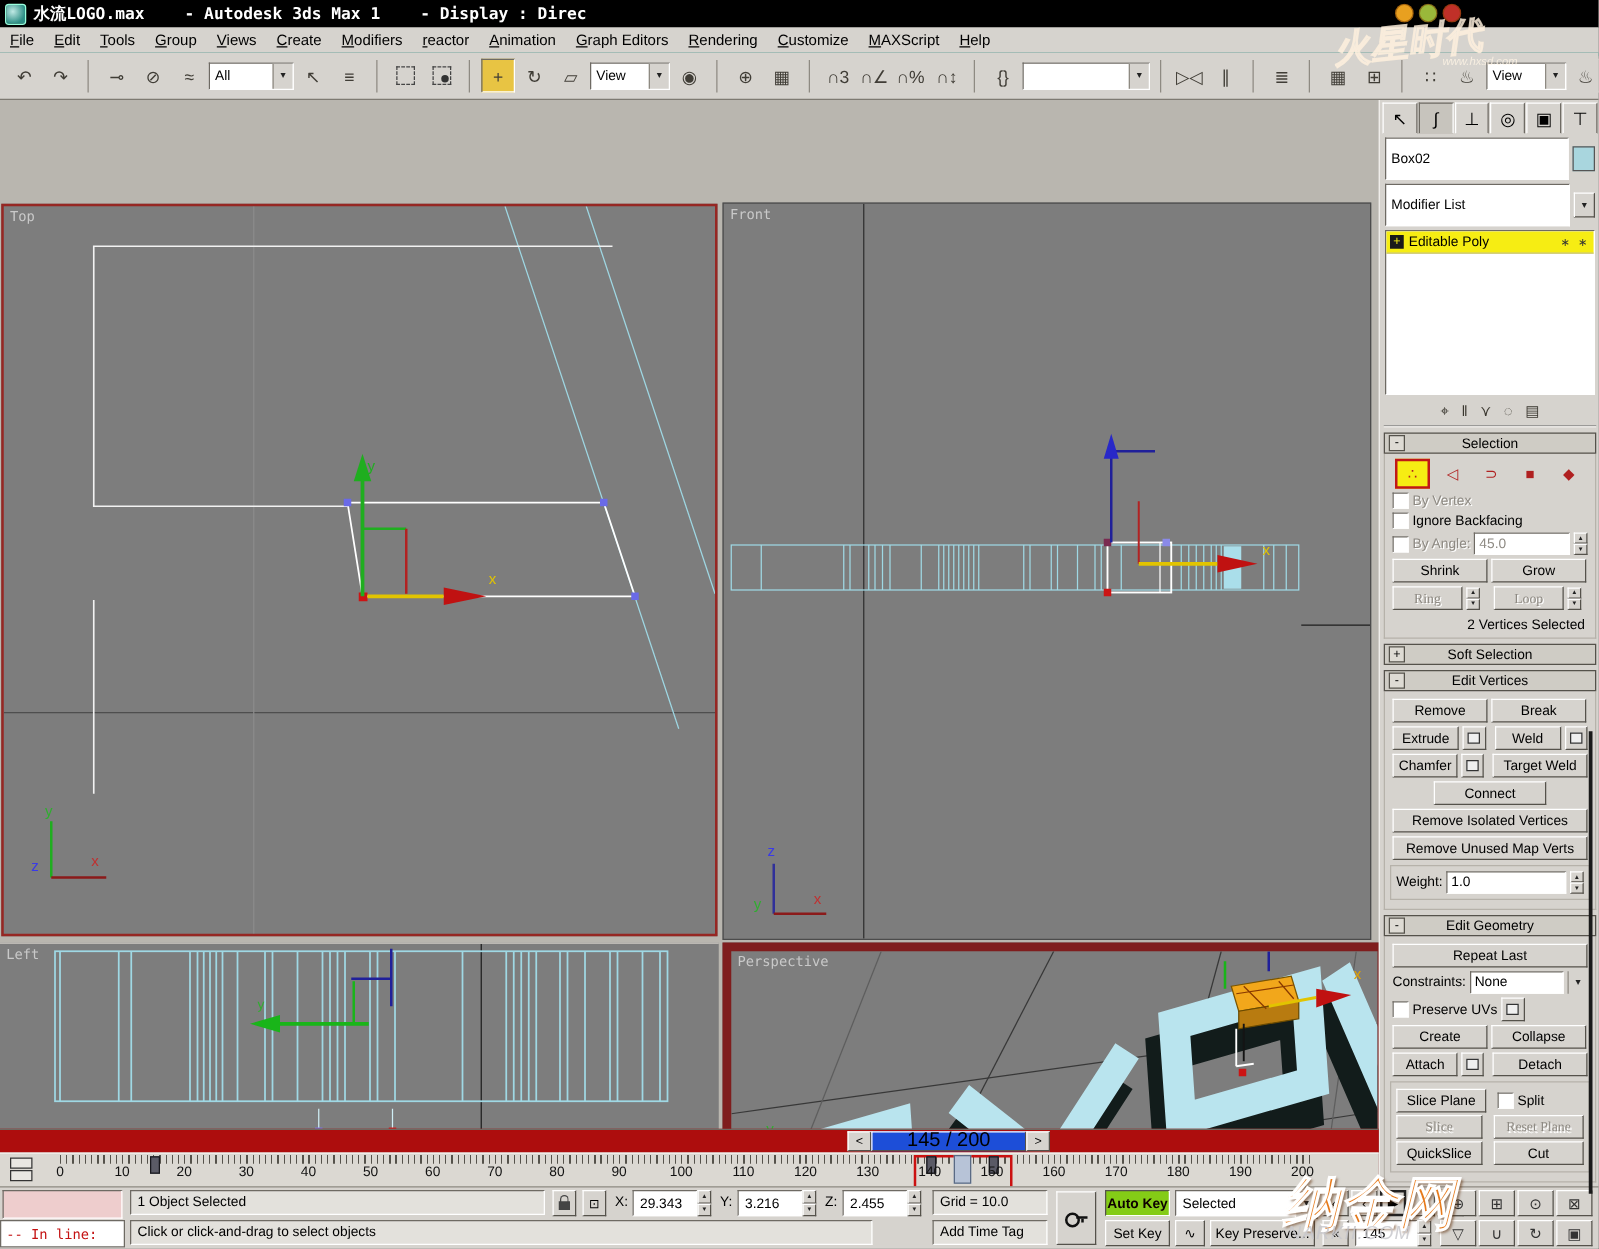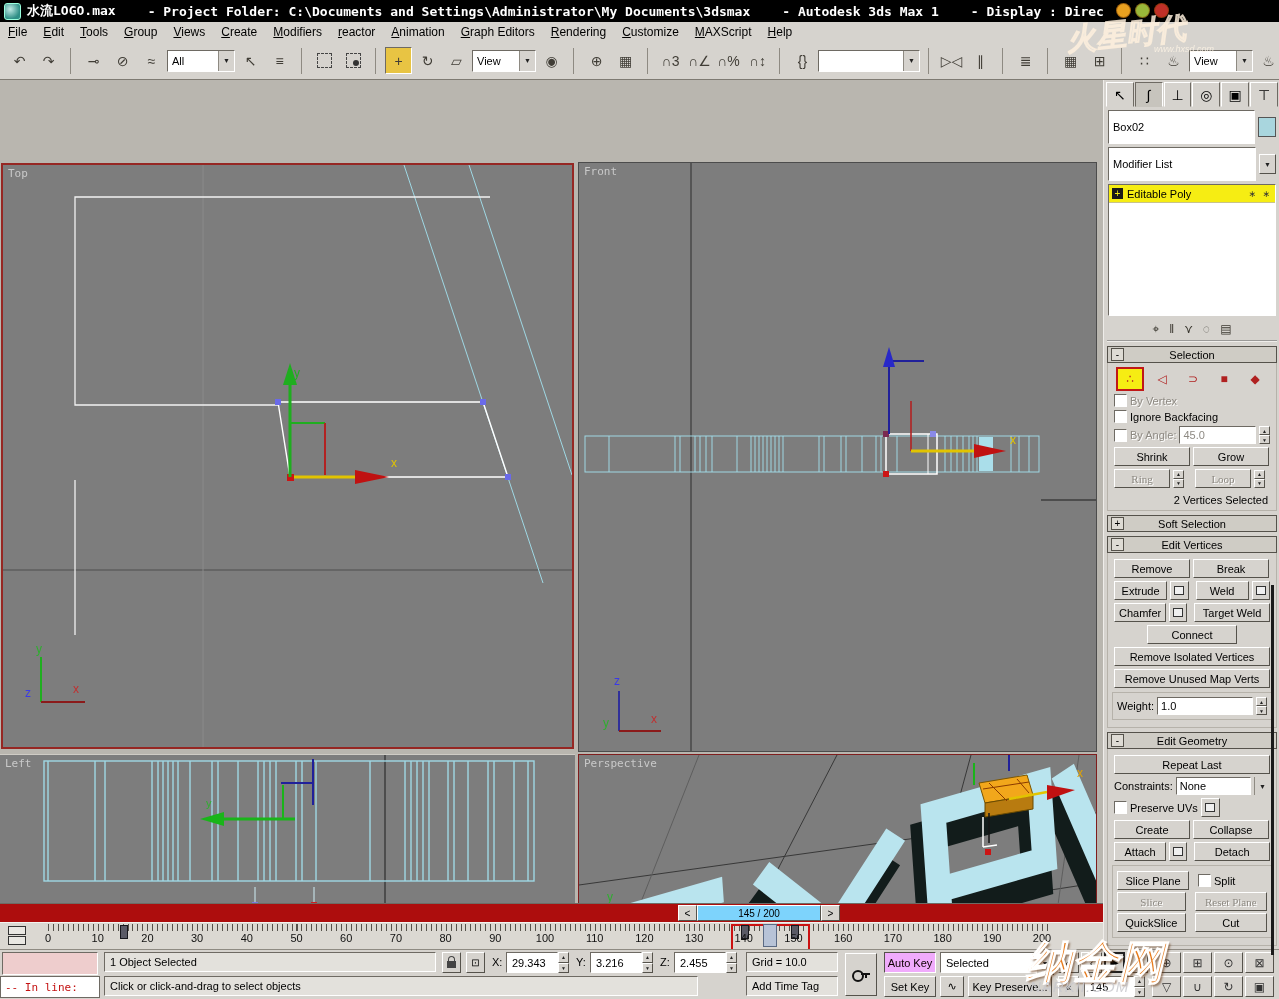--- a/index.html
+++ b/index.html
@@ -23,21 +23,21 @@
   .shape-dashdot{width:13px;height:13px;border:1px dashed #444;position:relative;}
   .shape-dashdot:after{content:"";position:absolute;right:1px;bottom:1px;width:6px;height:6px;border-radius:50%;background:#333;}
   
   #workspace{left:0;top:80px;width:1103px;height:823px;background:#b9b6af;}
   .vp{position:absolute;background:#7d7d7d;overflow:hidden;}
   .vp-label{position:absolute;left:5px;top:2px;color:#c9c9c9;font-family:"DejaVu Sans Mono",monospace;font-size:11px;z-index:3;}
   .vp svg{position:absolute;left:0;top:0;}
   #vp-top{left:1px;top:83px;width:569px;height:582px;border:2px solid #962723;}
   #vp-front{left:578px;top:82px;width:517px;height:588px;border:1px solid #4c4c4c;}
   #vp-left{left:0px;top:674px;width:575px;height:228px;border-top:1px solid #cfccc5;}
-  #vp-persp{left:578px;top:674px;width:517px;height:228px;border:1px solid #7f1d1d;}
+  #vp-persp{left:578px;top:674px;width:517px;height:228px;border:7px solid #7f1d1d;}
   
   #cmdpanel{left:1103px;top:80px;width:176px;height:869px;background:#d6d3ce;overflow:hidden;border-left:1px solid #efedea;}
   .cp-tabs{display:flex;height:26px;align-items:flex-end;padding:1px 2px 0 2px;gap:1px;}
   .cp-tab{width:27px;height:23px;display:flex;align-items:center;justify-content:center;font-size:14px;border:1px solid;border-color:#fff #6e6a63 #d6d3ce #fff;background:#d6d3ce;}
   .cp-tab.active{background:#c7c4bd;border-color:#6e6a63 #fff #c7c4bd #6e6a63;}
   .row{display:flex;align-items:center;gap:3px;margin:3px 4px;}
   .field{background:#fff;border:1px solid;border-color:#6e6a63 #fff #fff #6e6a63;height:18px;display:flex;align-items:center;padding:16px 4px;box-sizing:border-box;}
   .swatch{width:16px;height:18px;border:1px solid #555;background:#a9d6de;}
   #mod-stack{margin:2px 4px;height:130px;background:#fff;border:1px solid;border-color:#6e6a63 #fff #fff #6e6a63;overflow:hidden;}
   .stack-row{height:17px;background:#f6ed13;display:flex;align-items:center;gap:4px;padding:0 3px;border-bottom:1px solid #c8c38a;font-size:11px;}
@@ -60,36 +60,36 @@
   .spin{width:11px;height:18px;display:flex;flex-direction:column;flex:0 0 auto;}
   .spin span{flex:1;background:#d6d3ce;border:1px solid;border-color:#fff #55524b #55524b #fff;font-size:5px;line-height:6px;display:flex;align-items:center;justify-content:center;color:#222;}
   .sofield{background:#fff;border:1px solid;border-color:#6e6a63 #fff #fff #6e6a63;height:16px;display:flex;align-items:center;padding:0 3px;}
   .so-ico{width:24px;height:20px;display:flex;align-items:center;justify-content:center;font-size:12px;color:#b02020;background:#d6d3ce;border:1px solid #d6d3ce;}
   .so-ico.active{background:#f6ed13;border:2px solid #c01818;}
   .groupbox{border:1px solid #b6b2aa;margin:4px 2px;padding:3px 2px;}
   
   #timeslider{left:0;top:903px;width:1103px;height:19px;background:#ad0d0d;border-top:1px solid #6e6a63;}
   #ts-btn{position:absolute;left:678px;top:1px;width:162px;height:16px;display:flex;}
   .ts-arrow{width:17px;background:#d6d3ce;border:1px solid;border-color:#fff #55524b #55524b #fff;display:flex;align-items:center;justify-content:center;font-size:10px;}
-  #ts-val{flex:1;background:#7dd3fc;border:1px solid;border-color:#fff #55524b #55524b #fff;display:flex;align-items:center;justify-content:center;font-size:10px;}
+  #ts-val{flex:1;background:#1d4ed8;border:1px solid;border-color:#fff #55524b #55524b #fff;display:flex;align-items:center;justify-content:center;font-size:16px;}
   #trackbar{left:0;top:922px;width:1103px;height:27px;background:#dbd8d2;border-top:1px solid #f4f2ef;}
   #ruler-ticks{position:absolute;left:48px;top:1px;width:1000px;height:7px;background:repeating-linear-gradient(90deg,#55524b 0 1px,transparent 1px 4.97px);}
   .tick-num{position:absolute;top:9px;transform:translateX(-50%);font-size:11px;color:#111;}
   .keymark{position:absolute;top:2px;width:6px;height:12px;background:#5a5a66;border:1px solid #17171d;}
   #tb-handle{position:absolute;top:1px;width:12px;height:21px;background:#b7c3d7;border:1px solid #5a6a84;}
   #tb-range{position:absolute;top:1px;height:24px;border:2px solid #cb1111;}
   #tb-filter{position:absolute;left:8px;top:2px;width:26px;height:21px;}
   #tb-filter .r{width:16px;height:7px;border:1px solid #333;margin:1px 0;background:#e9e7e2;}
   
   #statusbar{left:0;top:949px;width:1279px;height:50px;background:#d6d3ce;border-top:1px solid #8e8a82;}
   .sfield{position:absolute;background:#e3e1dc;border:1px solid;border-color:#6e6a63 #fff #fff #6e6a63;height:20px;display:flex;align-items:center;padding:0 5px;box-sizing:border-box;font-size:11px;white-space:nowrap;overflow:hidden;}
   .wfield{background:#fff;}
   .sbtn{position:absolute;background:#d6d3ce;border:1px solid;border-color:#fff #55524b #55524b #fff;display:flex;align-items:center;justify-content:center;font-size:11px;box-sizing:border-box;}
   .lbl{position:absolute;font-size:11px;}
-  #autokey{background:#f0abfc;color:#0d0000;font-weight:normal;border-color:#55524b #fff #fff #55524b;}
+  #autokey{background:#84cc16;color:#0d0000;font-weight:bold;border-color:#55524b #fff #fff #55524b;}
   #listener-box{left:2px;top:2px;width:94px;height:21px;background:#eecdcd;border:1px solid;border-color:#6e6a63 #fff #fff #6e6a63;position:absolute;}
   #listener-line{left:0px;top:26px;width:100px;height:22px;background:#fff;border:1px solid #6e6a63;position:absolute;color:#c41212;font-family:"DejaVu Sans Mono",monospace;font-size:11px;display:flex;align-items:center;padding-left:4px;box-sizing:border-box;}
   .padlock{width:9px;height:7px;background:#444;position:relative;margin-top:4px;}
   .padlock:before{content:"";position:absolute;left:1px;top:-5px;width:5px;height:5px;border:1.5px solid #444;border-bottom:none;border-radius:4px 4px 0 0;}
   
   .keyico{width:18px;height:9px;position:relative;}
   .keyico .ring{position:absolute;left:0;top:0;width:8px;height:8px;border:2px solid #111;border-radius:50%;}
   .keyico .stem{position:absolute;left:9px;top:3px;width:9px;height:2px;background:#111;}
   .keyico .t1{position:absolute;left:13px;top:5px;width:2px;height:3px;background:#111;}
   
@@ -105,21 +105,20 @@
   #cp-scroll{left:1271px;top:585px;width:3px;height:370px;background:#1a1a1a;z-index:20;}
 </style>
 </head>
 <body>
 
 <div id="app">
 
   <div id="titlebar" class="abs">
     <span id="app-icon"></span>
     <span class="tseg">水流LOGO.max</span>
-    <span class="tseg">- Project Folder: C:\Documents and Settings\Administrator\My Documents\3dsmax</span>
     <span class="tseg">- Autodesk 3ds Max 1</span>
     <span class="tseg">- Display : Direc</span>
   </div>
 
   <div id="menubar" class="abs">
       <span class="menu-item">File</span>
       <span class="menu-item">Edit</span>
       <span class="menu-item">Tools</span>
       <span class="menu-item">Group</span>
       <span class="menu-item">Views</span>

